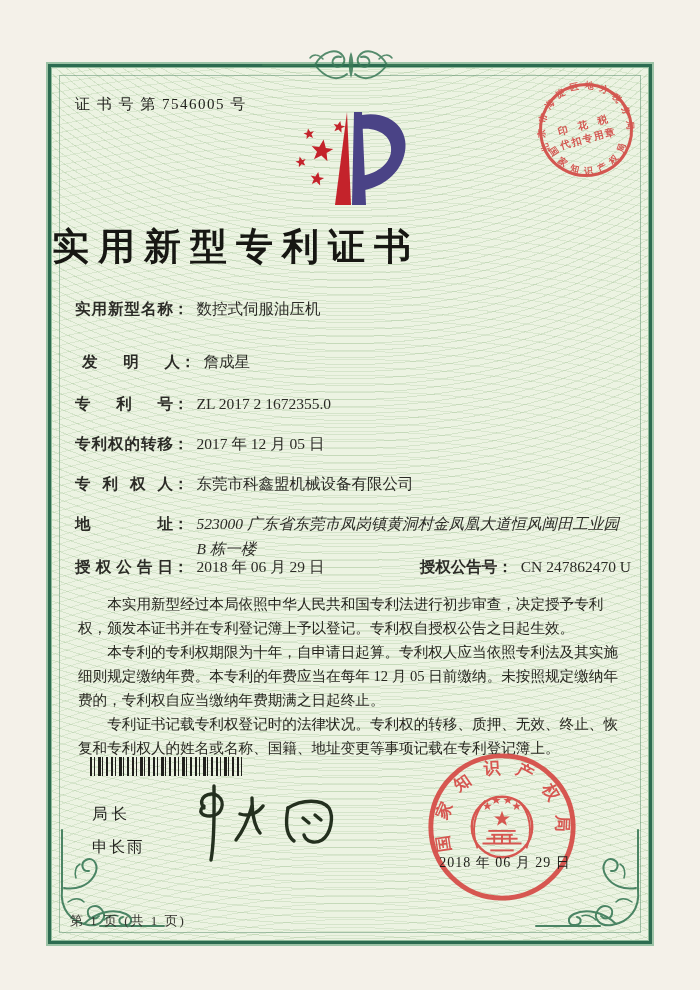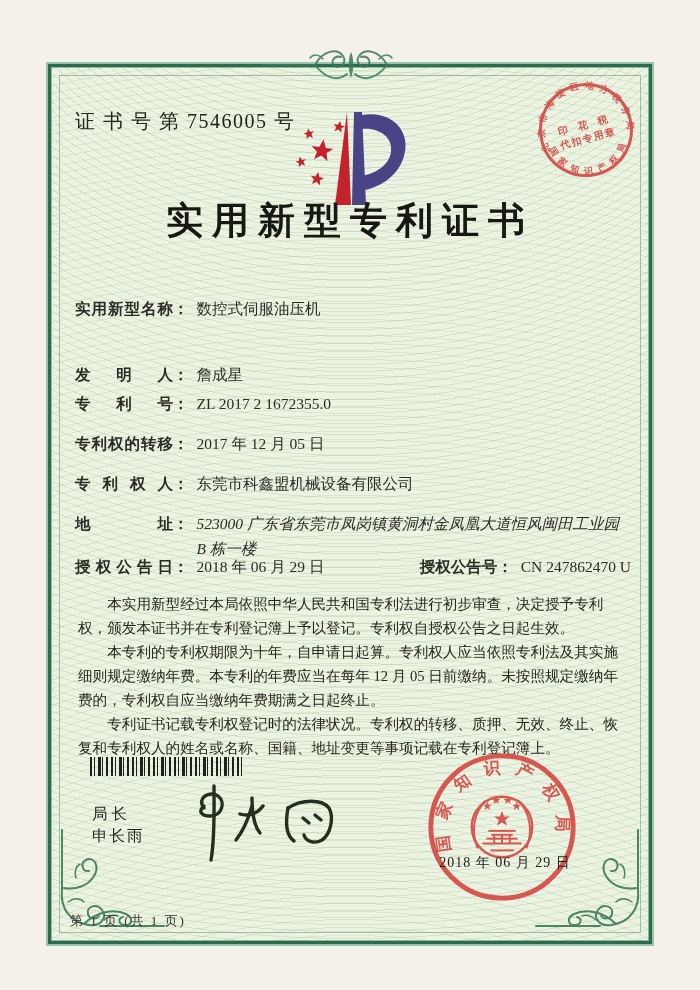--- a/index.html
+++ b/index.html
@@ -12,49 +12,49 @@
   .frame{
     position:absolute;left:52px;top:68px;width:596px;height:872px;
     box-shadow:0 0 0 1px #8fbb9b,0 0 0 4px #2c6b50,0 0 0 6px #9cc3a6;
     background-color:#ecf3e2;
     background-image:
       repeating-radial-gradient(circle at 50% -320px, rgba(116,166,102,.20) 0 1px, transparent 1px 7px),
       repeating-radial-gradient(circle at 50% 1500px, rgba(116,166,102,.16) 0 1px, transparent 1px 8px);
   }
   .innerline{position:absolute;inset:7px;border:1px solid rgba(70,128,94,.45);pointer-events:none;}
   .abs{position:absolute;}
-  .certno{left:23px;top:40px;font-size:20px;letter-spacing:1.5px;color:#22221e;}
+  .certno{left:23px;top:27px;font-size:15px;letter-spacing:1.5px;color:#22221e;}
   .logo{left:239px;top:42px;width:120px;height:98px;}
-  .title{left:0;top:128px;width:100%;text-align:center;font-size:37px;font-weight:600;
+  .title{left:0;top:154px;width:100%;font-size:37px;font-weight:600;
          letter-spacing:9px;color:#171713;}
   .fields{left:23px;top:228px;width:552px;}
   .fieldrow{position:absolute;left:0;font-size:15.5px;line-height:25px;white-space:normal;}
   .fieldrow:nth-of-type(1){top:0;}
-  .fieldrow:nth-of-type(2){top:66px;}
+  .fieldrow:nth-of-type(2){top:53px;margin-left:7px;}
   .fieldrow:nth-of-type(3){top:95px;}
   .fieldrow:nth-of-type(4){top:135px;}
   .fieldrow:nth-of-type(5){top:175px;}
   .fieldrow:nth-of-type(6){top:215px;}
   .flabel{display:inline-block;width:98px;text-align:justify;text-align-last:justify;font-weight:700;}
   .fcolon{font-weight:600;}
   .fvalue{padding-left:8px;}
   .fvalue.addr{display:inline-block;width:424px;vertical-align:top;font-style:italic;}
   .grantrow{left:23px;top:489px;width:556px;display:flex;justify-content:space-between;
             font-size:15.5px;}
   .grantrow .flabel{width:98px;}
   .bodytext{left:26px;top:524px;width:547px;font-size:14.6px;line-height:24px;color:#26261f;}
   .bodytext p{margin:0;text-indent:2em;}
   .barcode{left:38px;top:689px;width:152px;height:19px;
     background:repeating-linear-gradient(90deg,
       #20201c 0 2px,transparent 2px 4px,#20201c 4px 5px,transparent 5px 8px,
       #20201c 8px 11px,transparent 11px 12px,#20201c 12px 13px,transparent 13px 16px,
       #20201c 16px 18px,transparent 18px 21px);
   }
   .signblock{left:40px;top:736px;font-size:15.5px;letter-spacing:4px;color:#22221e;}
-  .signblock .line2{margin-top:1px;letter-spacing:2px;}
+  .signblock .line2{margin-top:12px;letter-spacing:2px;}
   .signature{left:130px;top:712px;width:185px;height:92px;}
   .seal{left:372px;top:681px;width:156px;height:156px;}
   .sealdate{left:368px;top:786px;width:170px;text-align:center;font-size:14px;
             letter-spacing:1px;color:#1e1e1a;}
   .taxstamp{left:484px;top:12px;width:100px;height:100px;transform:rotate(-15deg);opacity:.92;}
   .footer{left:18px;top:844px;width:100%;text-align:left;font-size:13px;letter-spacing:2px;color:#33332d;}
   .flourish{width:112px;height:106px;}
   .fl-bl{left:2px;top:760px;}
   .fl-br{left:482px;top:760px;transform:scaleX(-1);}
   .topornament{left:201px;top:-26px;width:196px;height:46px;}

